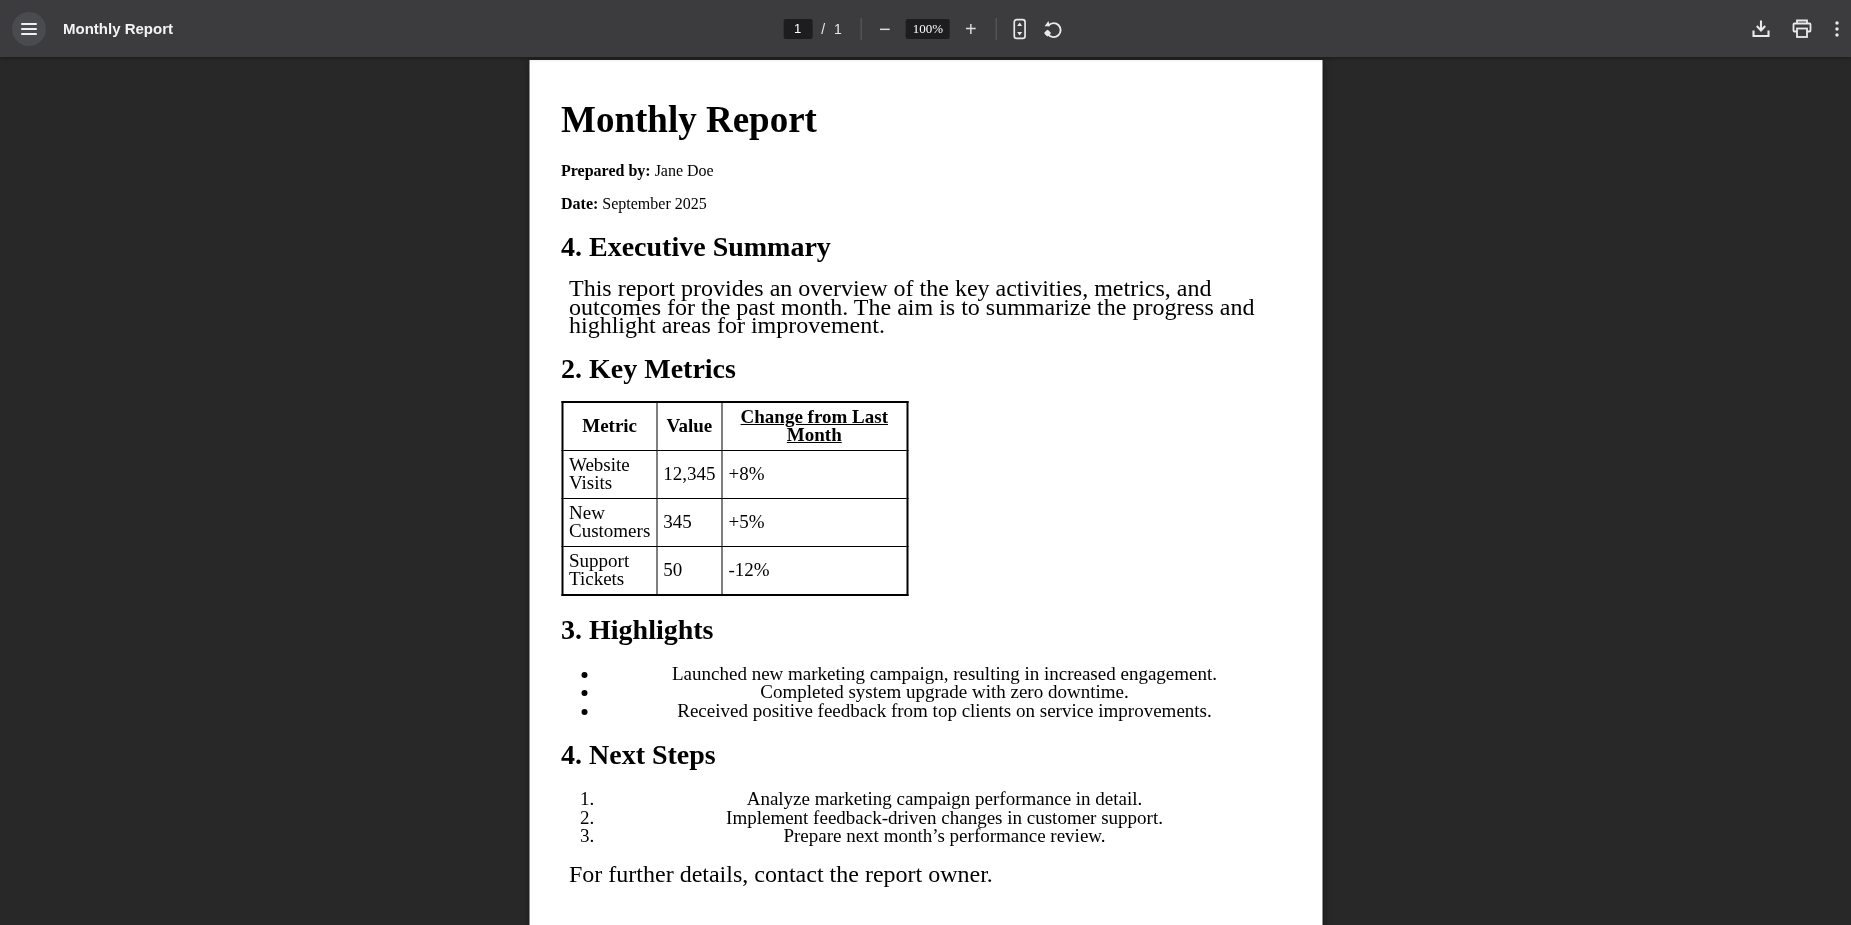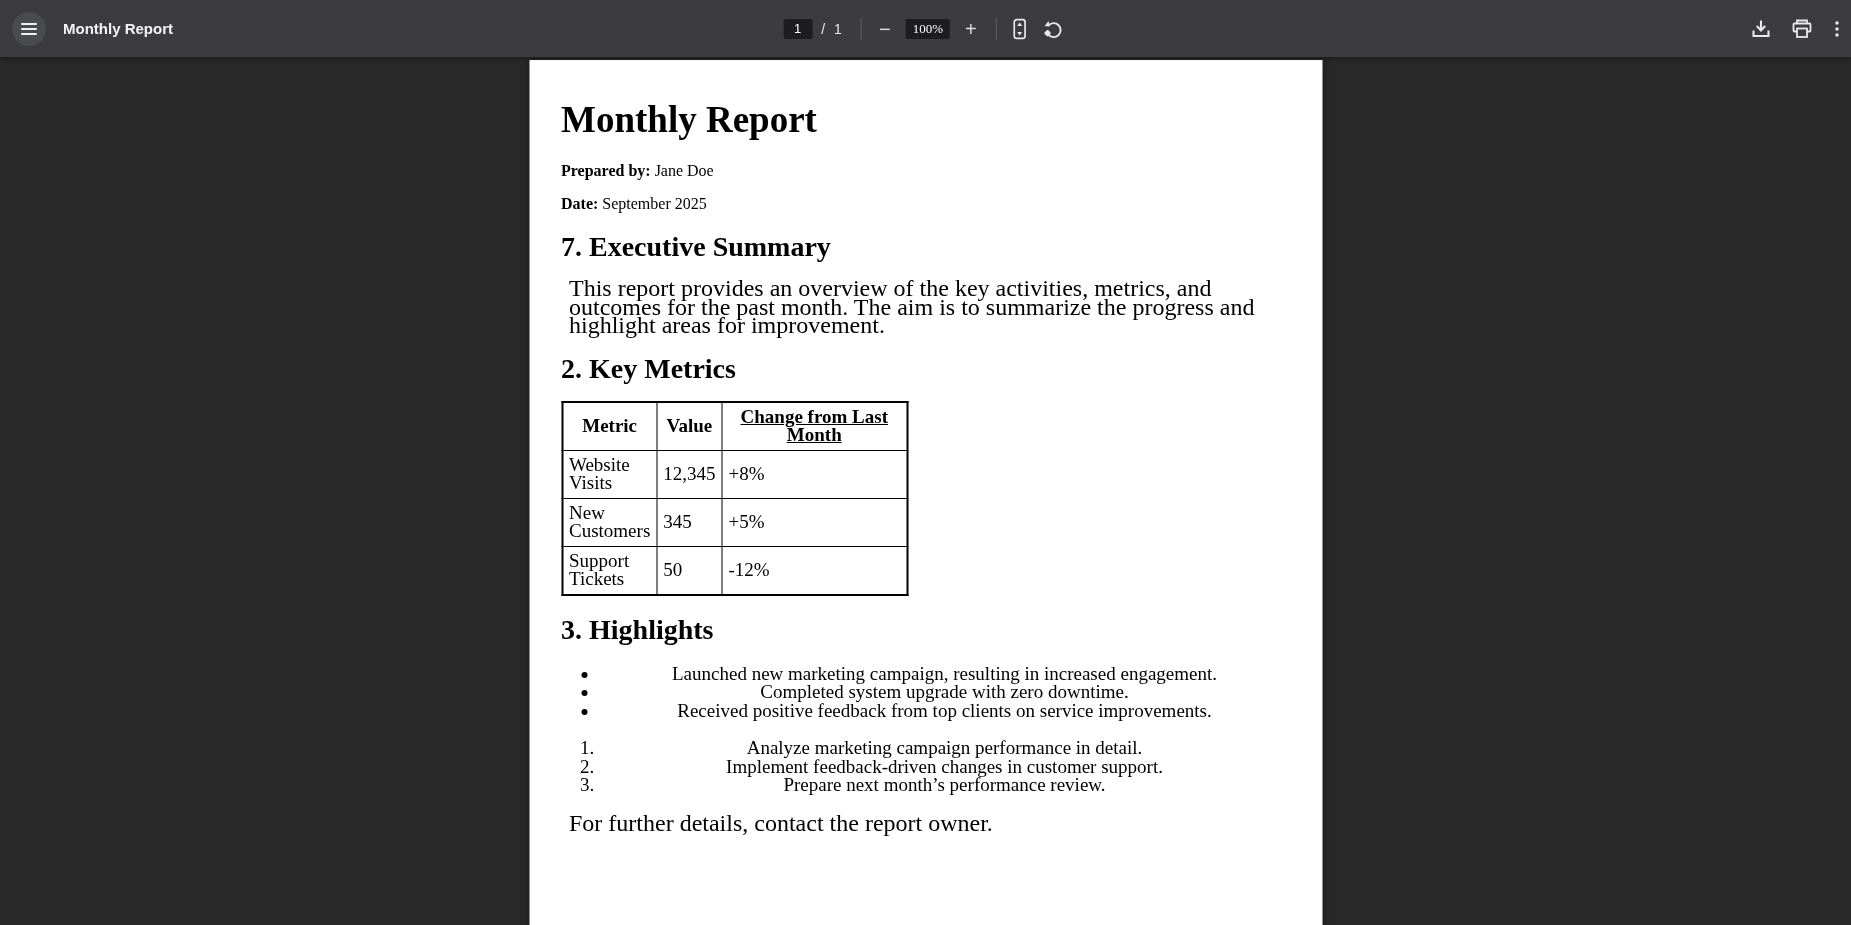--- a/index.html
+++ b/index.html
@@ -180,21 +180,21 @@
 </header>
 
 <main class="pdf-page">
 
   <h1>Monthly Report</h1>
 
   <p class="meta"><b>Prepared by:</b> <span>Jane Doe</span></p>
 
   <p class="meta"><b>Date:</b> <span>September 2025</span></p>
 
-  <h2>7. Executive Summary</h2>
+  <h2>4. Executive Summary</h2>
   <p>This report provides an overview of the key activities, metrics, and outcomes for the past month. The aim is to summarize the progress and highlight areas for improvement.</p>
 
   <h2>2. Key Metrics</h2>
 
   <table class="metrics">
     <thead>
       <tr>
         <th>Metric</th>
         <th>Value</th>
         <th>Change from Last Month</th>
@@ -219,20 +219,21 @@
     </tbody>
   </table>
 
   <h2>3. Highlights</h2>
   <ul>
     <li>Launched new marketing campaign, resulting in increased engagement.</li>
     <li>Completed system upgrade with zero downtime.</li>
     <li>Received positive feedback from top clients on service improvements.</li>
   </ul>
 
+  <h2>4. Next Steps</h2>
   <ol>
     <li>Analyze marketing campaign performance in detail.</li>
     <li>Implement feedback-driven changes in customer support.</li>
     <li>Prepare next month’s performance review.</li>
   </ol>
 
   <p>For further details, contact the report owner.</p>
 </main>
 
 </body></html>

